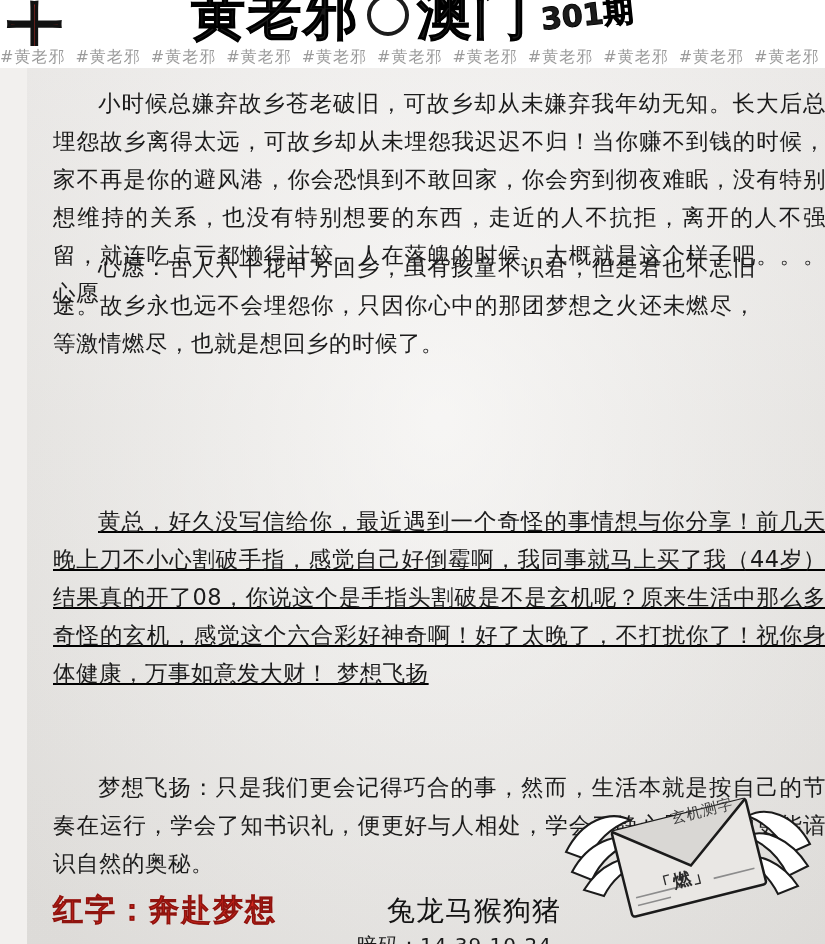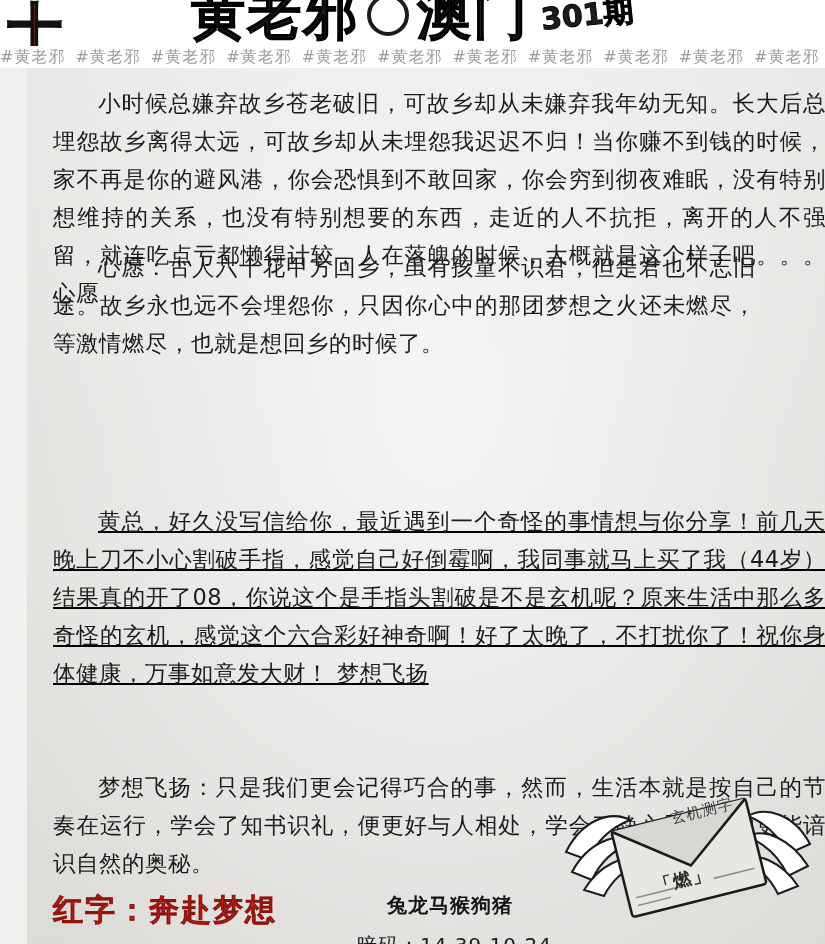--- a/index.html
+++ b/index.html
@@ -150,22 +150,22 @@
     font-weight: 900;
     color: #d6261d;
     letter-spacing: 2px;
     -webkit-text-stroke: 0.6px #8e140f;
     white-space: nowrap;
   }
   .zodiac {
     position: absolute;
     left: 360px;
     top: 2px;
-    font-size: 20px;
-    font-weight: 700;
+    font-size: 28px;
+    font-weight: 400;
     color: #141414;
     letter-spacing: 1px;
     white-space: nowrap;
   }
   .code-line {
     position: absolute;
     left: 330px;
     top: 42px;
     font-size: 20px;
     color: #1b1b1b;

